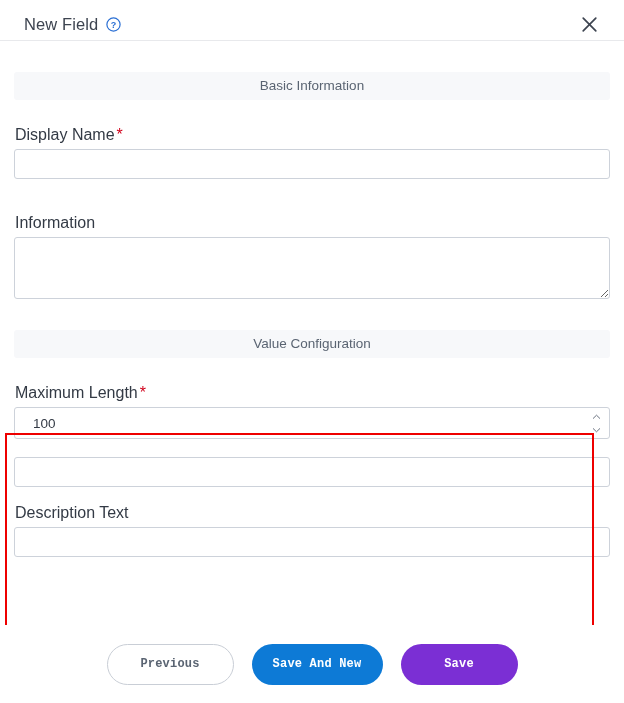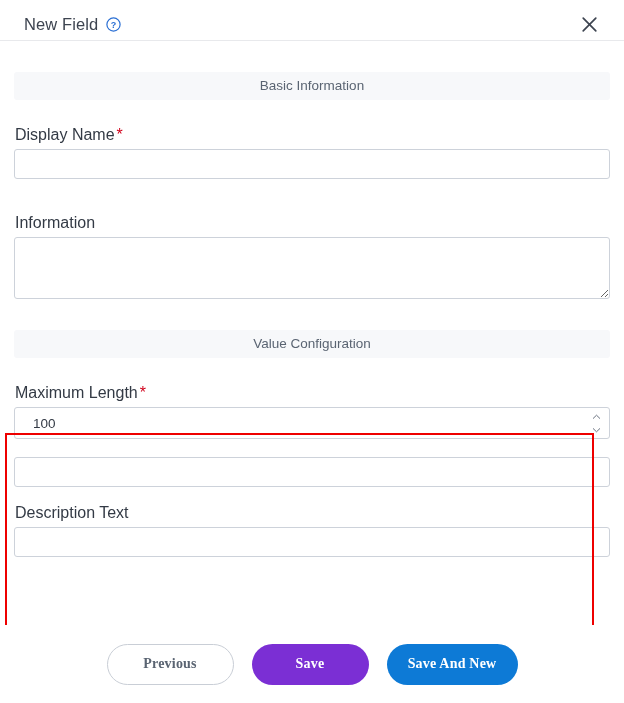--- a/index.html
+++ b/index.html
@@ -173,22 +173,22 @@
   
   .dialog-footer {
     flex: 0 0 auto;
     height: 78px;
     display: flex;
     align-items: center;
     justify-content: center;
     gap: 18px;
   }
   .btn {
-    font-family: Liberation Serif, serif;
-    font-size: 14px;
+    font-family: Liberation Mono, monospace;
+    font-size: 12px;
     font-weight: bold;
     border-radius: 22px;
     height: 41px;
     box-sizing: border-box;
     cursor: pointer;
     border: 1px solid transparent;
     display: inline-flex;
     align-items: center;
     justify-content: center;
     letter-spacing: 0.2px;
@@ -297,17 +297,17 @@
       <label class="field-label">Description Text</label>
       <input class="text-input" type="text" value="" style="">
     </div>
 
     <div class="highlight-box"></div>
 
   </div>
 
   <div class="dialog-footer">
     <button class="btn btn-previous">Previous</button>
+    <button class="btn btn-save-new">Save And New</button>
     <button class="btn btn-save">Save</button>
-    <button class="btn btn-save-new">Save And New</button>
   </div>
 
 </div>
 
 </body></html>

